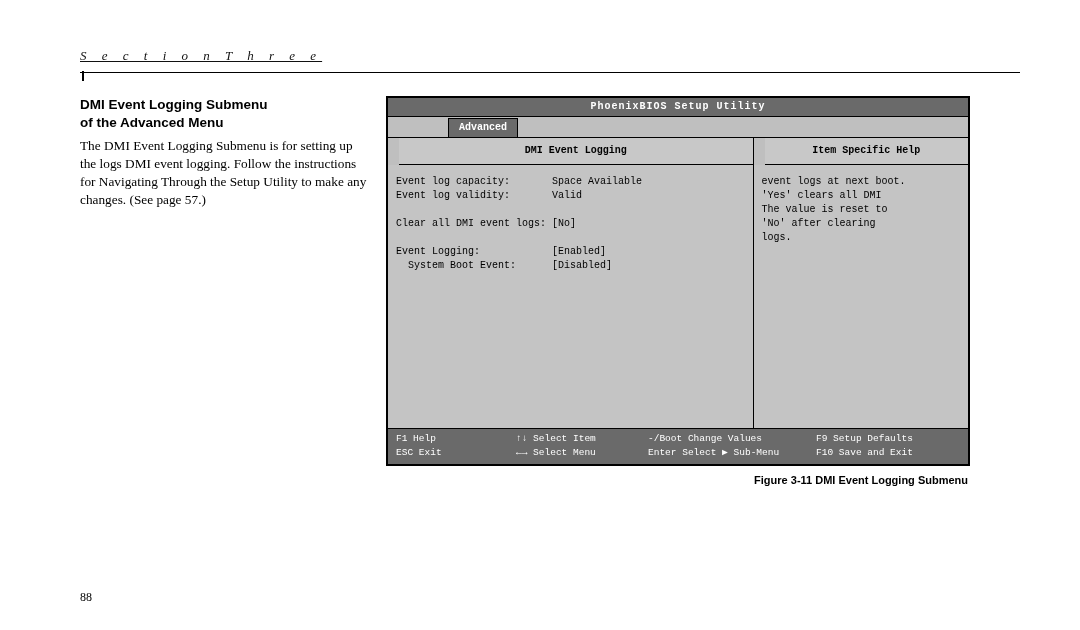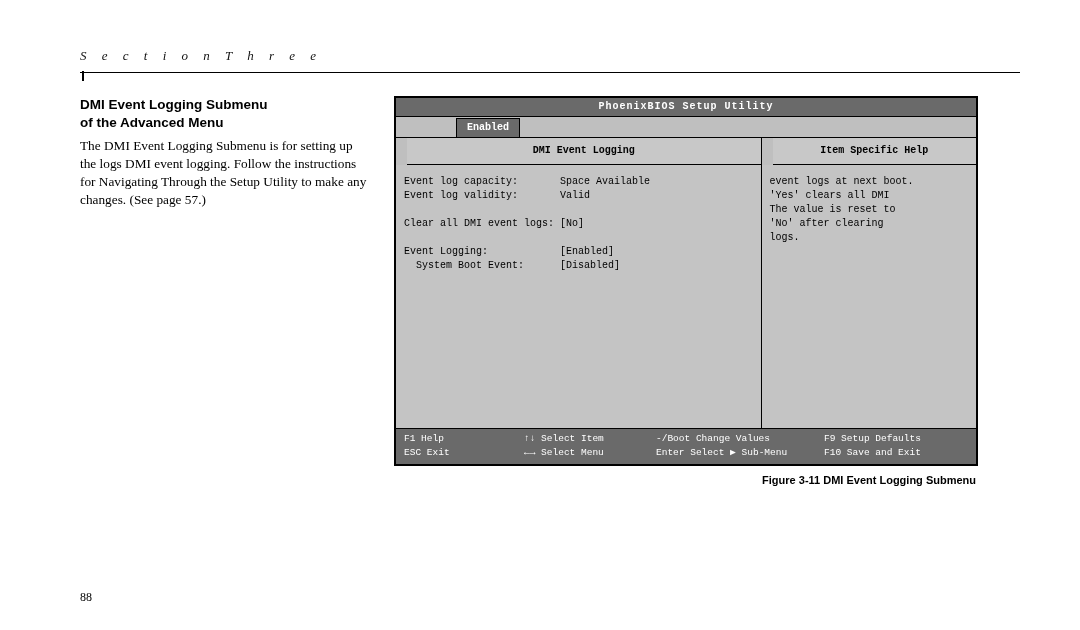--- a/index.html
+++ b/index.html
@@ -20,40 +20,41 @@
     box-sizing: border-box;
     padding: 48px 60px 30px 80px;
   }
   .section-header {
     font-family: Georgia, "Times New Roman", serif;
     font-style: italic;
     letter-spacing: 6px;
     font-size: 13px;
     color: #111;
     margin-bottom: 6px;
+    text-decoration: underline;
   }
   .tick {
     position: absolute;
     left: 82px;
     top: 71px;
     width: 2px;
     height: 10px;
     background: #000;
   }
   .rule {
     position: absolute;
     left: 80px;
     right: 60px;
     top: 72px;
     height: 1px;
     background: #000;
   }
   .columns {
     display: flex;
-    gap: 24px;
+    gap: 16px;
     margin-top: 32px;
   }
   .left-col {
     width: 290px;
     font-size: 13.3px;
     line-height: 1.35;
   }
   .heading {
     font-family: Arial, Helvetica, sans-serif;
     font-weight: bold;
@@ -179,21 +180,21 @@
         <span>DMI Event Logging Submenu</span><br>
         <span>of the Advanced Menu</span>
       </div>
       <div class="para">The DMI Event Logging Submenu is for setting up the logs DMI event logging. Follow the instructions for Navigating Through the Setup Utility to make any changes. (See page 57.)</div>
     </div>
 
     <div class="right-col">
       <div class="bios">
         <div class="bios-titlebar">PhoenixBIOS Setup Utility</div>
         <div class="bios-tabbar">
-          <div class="bios-tab">Enabled</div>
+          <div class="bios-tab">Advanced</div>
         </div>
         <div class="bios-body">
           <div class="bios-left">
             <div class="bios-colhdr">DMI Event Logging</div>
             <div class="bios-content" id="bios-settings">Event log capacity:       Space Available
 Event log validity:       Valid
 
 Clear all DMI event logs: [No]
 
 Event Logging:            [Enabled]

